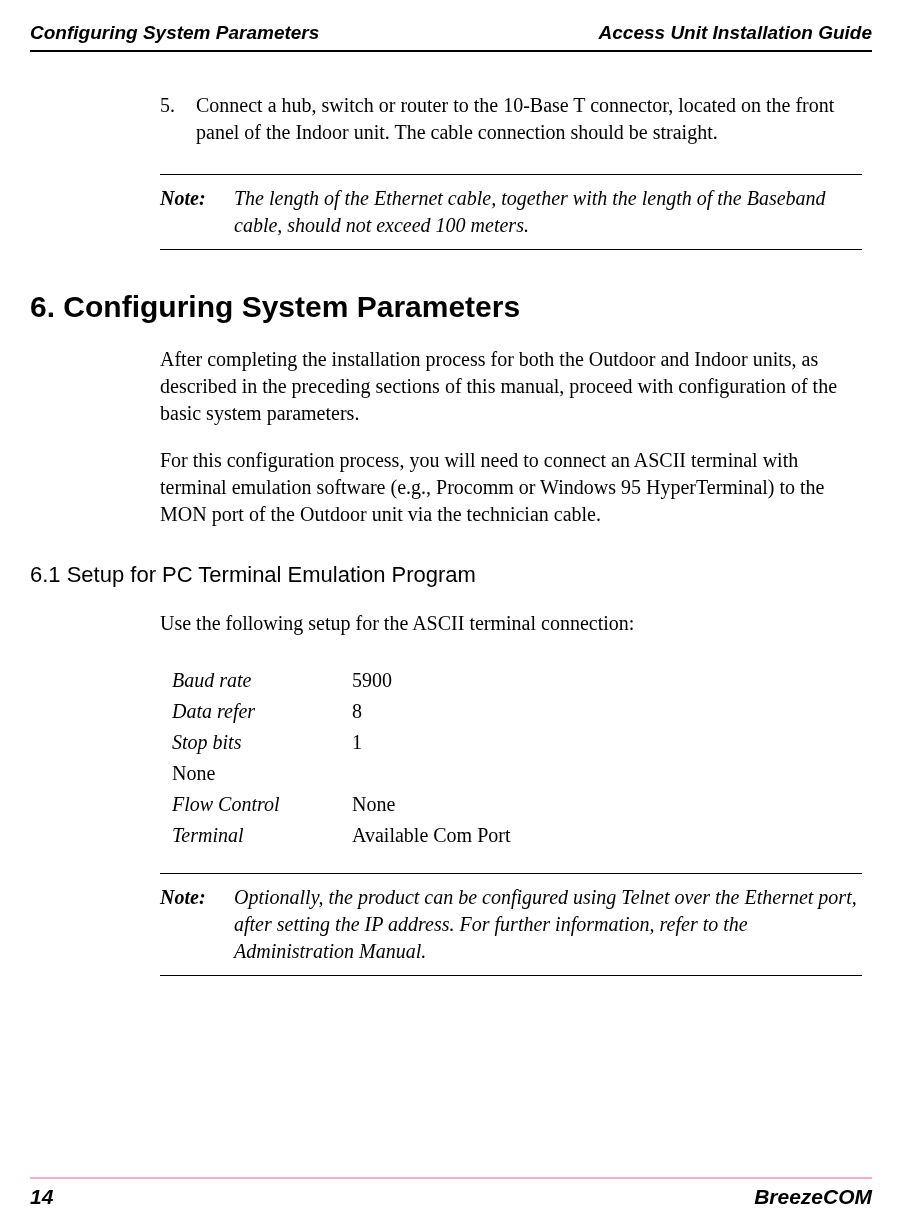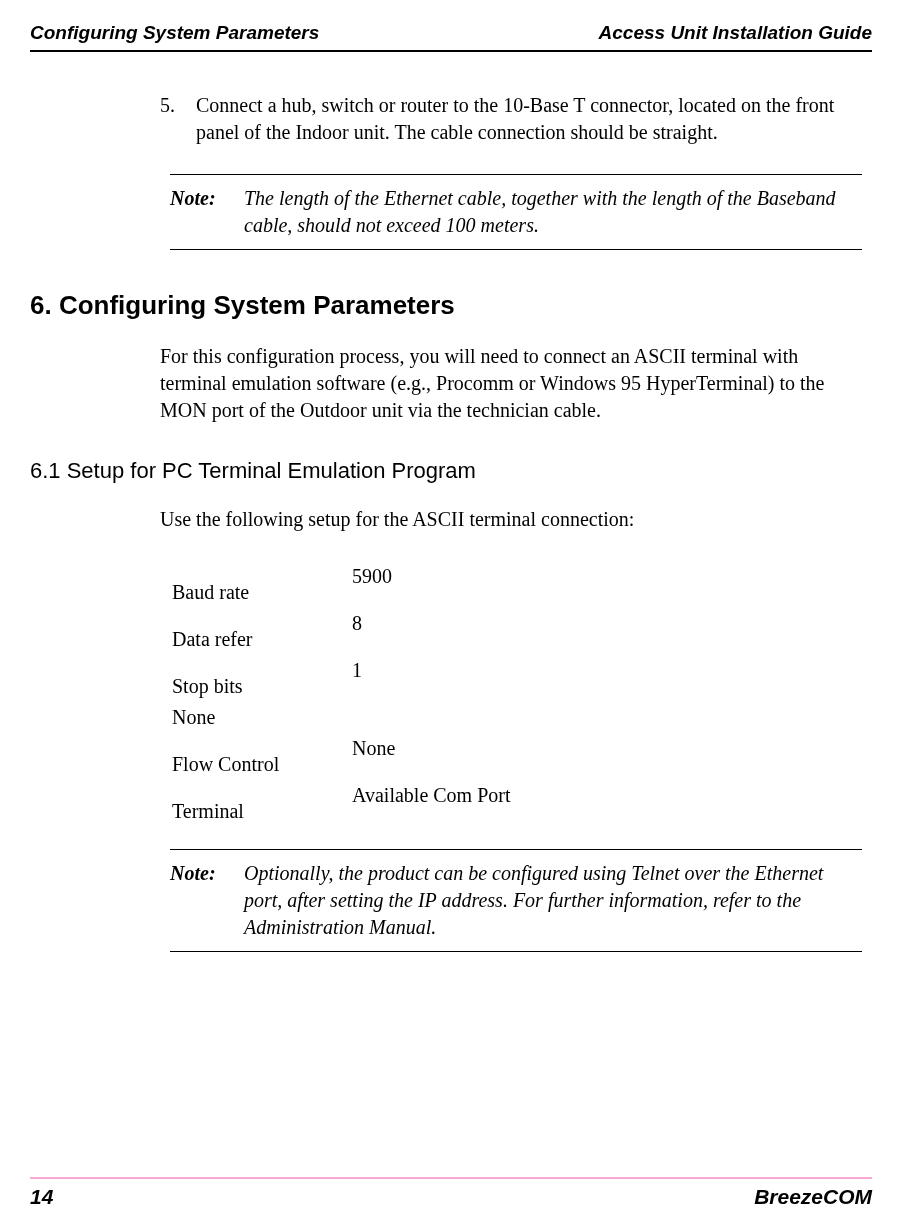--- a/index.html
+++ b/index.html
@@ -46,41 +46,40 @@
   }
   .list-num {
     width: 36px;
     flex: 0 0 36px;
   }
   .note-block {
     border-top: 1.5px solid #000;
     border-bottom: 1.5px solid #000;
     padding: 10px 0 10px 0;
     margin-bottom: 40px;
-    margin-left: 10px;
   }
   .note-row {
     display: flex;
     font-size: 20px;
     line-height: 1.35;
   }
   .note-label {
     font-weight: bold;
     font-style: italic;
     width: 74px;
     flex: 0 0 74px;
   }
   .note-text {
     font-style: italic;
     flex: 1;
   }
   h1.section {
     font-family: Arial, Helvetica, sans-serif;
     font-weight: bold;
-    font-size: 26px;
+    font-size: 30px;
     margin: 0 0 22px 0;
   }
   h2.subsection {
     font-family: Arial, Helvetica, sans-serif;
     font-weight: normal;
     font-size: 22px;
     margin: 34px 0 22px 0;
   }
   .para {
     font-size: 20px;
@@ -91,23 +90,23 @@
     margin-top: 28px;
     margin-left: 12px;
     margin-bottom: 22px;
   }
   .settings-row {
     display: flex;
     font-size: 20px;
     line-height: 1.55;
   }
   .settings-label {
+    font-style: italic;
     width: 180px;
     flex: 0 0 180px;
-    margin-top: 16px;
   }
   .settings-val {
     flex: 1;
   }
   .footer {
     border-top: 2px solid #f9a8d4;
     display: flex;
     justify-content: space-between;
     font-family: Arial, Helvetica, sans-serif;
     font-weight: bold;
@@ -139,20 +138,21 @@
         <div class="note-row">
           <span class="note-label">Note:</span>
           <span class="note-text">The length of the Ethernet cable, together with the length of the Baseband cable, should not exceed 100 meters.</span>
         </div>
       </div>
     </div>
 
     <h1 class="section">6.  Configuring System Parameters</h1>
 
     <div class="indent">
+      <div class="para">After completing the installation process for both the Outdoor and Indoor units, as described in the preceding sections of this manual, proceed with configuration of the basic system parameters.</div>
       <div class="para">For this configuration process, you will need to connect an ASCII terminal with terminal emulation software (e.g., Procomm or Windows 95 HyperTerminal) to the MON port of the Outdoor unit via the technician cable.</div>
     </div>
 
     <h2 class="subsection">6.1  Setup for PC Terminal Emulation Program</h2>
 
     <div class="indent">
       <div class="para">Use the following setup for the ASCII terminal connection:</div>
 
       <div class="settings">
         <div class="settings-row">

